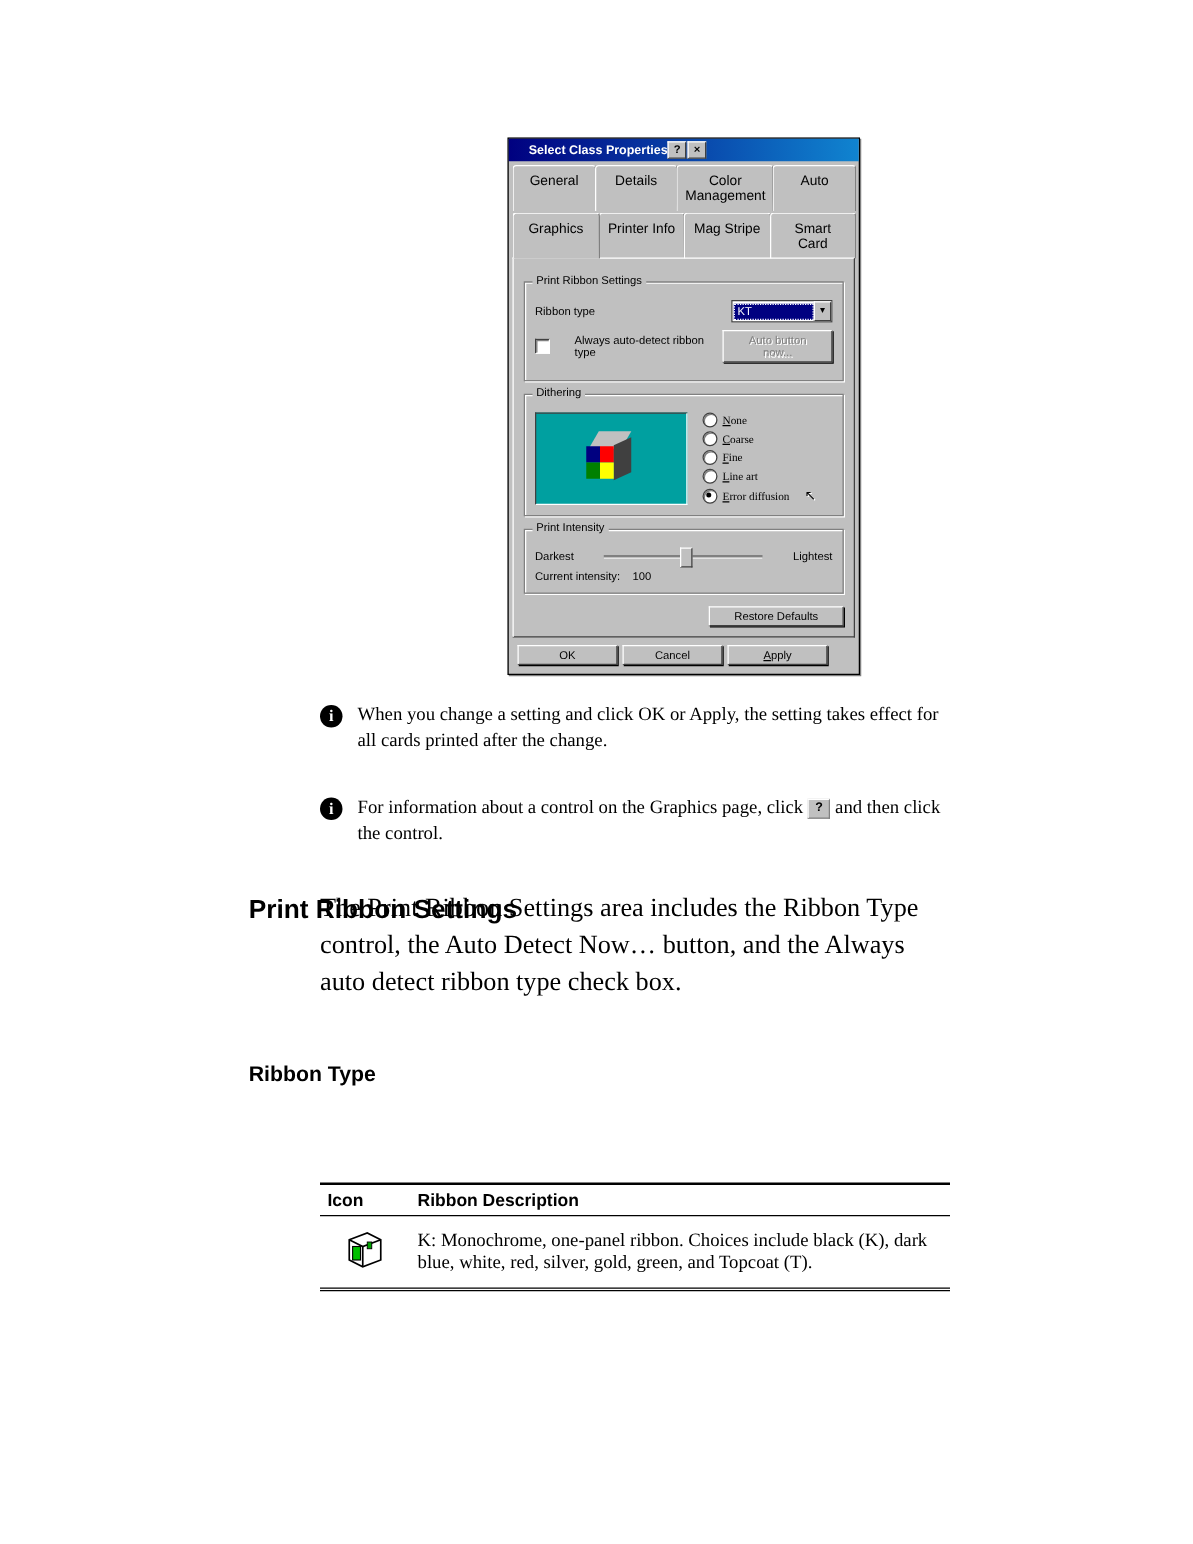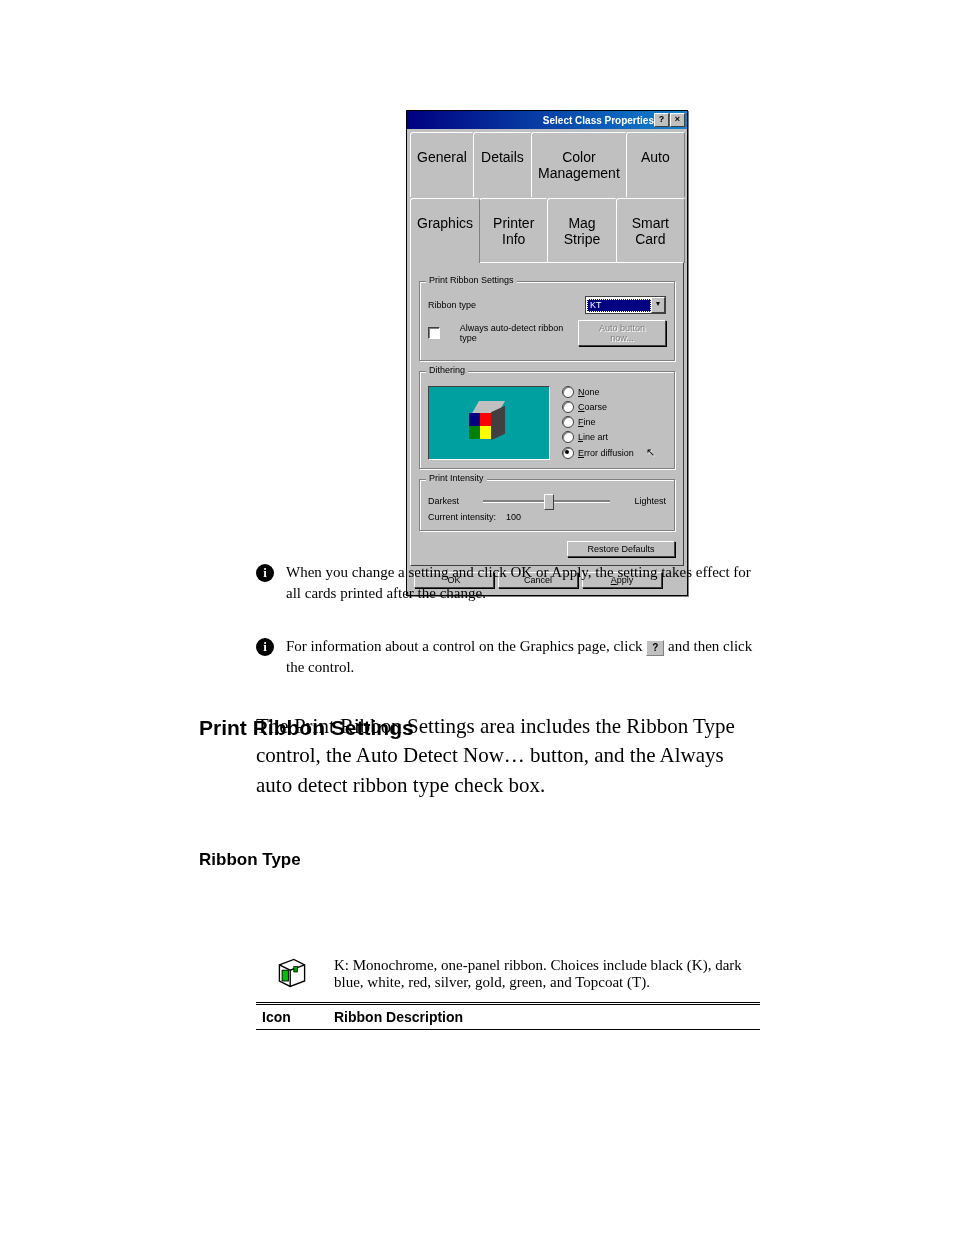--- a/index.html
+++ b/index.html
@@ -29,21 +29,21 @@
     font-family: Tahoma, Arial, sans-serif;
     font-size: 9px;
   }
   .titlebar {
     background: linear-gradient(to right, #000080, #1084d0);
     color: #fff;
     font-weight: bold;
     font-size: 10px;
     padding: 2px 2px 2px 16px;
     display: flex;
-    justify-content: flex-end;
+    justify-content: flex-start;
     align-items: center;
     height: 14px;
   }
   .titlebar-buttons {
     display: flex;
     gap: 1px;
   }
   .tb-btn {
     width: 13px;
     height: 12px;
@@ -67,22 +67,22 @@
   }
   .tabs-row.back {
     margin-top: 0;
   }
   .tab {
     background: #c0c0c0;
     border: 1px solid #808080;
     border-top-color: #fff;
     border-left-color: #fff;
     border-bottom: none;
-    font-size: 14px;
-    padding: 16px 6px;
+    font-size: 11px;
+    padding: 6px 6px;
     text-align: center;
     flex: 1;
     margin-right: -1px;
     border-radius: 3px 3px 0 0;
   }
   .tab.active {
     position: relative;
     z-index: 2;
     background: #c0c0c0;
   }
@@ -229,20 +229,21 @@
   .radios {
     display: flex;
     flex-direction: column;
     gap: 3px;
     font-size: 9px;
   }
   .radio {
     display: flex;
     align-items: center;
     gap: 4px;
+    font-family: Liberation Serif, serif;
   }
   .radio-circle {
     width: 10px;
     height: 10px;
     border-radius: 50%;
     background: #fff;
     border: 1px solid #404040;
     box-shadow: inset 1px 1px 0 #808080;
     position: relative;
   }
@@ -495,31 +496,31 @@
   <div style="position:absolute; left:199px; top:716px; font-family:Arial,sans-serif; font-size:21px; font-weight:bold;">Print Ribbon Settings</div>
 
   <div style="position:absolute; left:256px; top:712px; width:500px; font-size:21px; line-height:1.4;">The Print Ribbon Settings area includes the Ribbon Type control, the Auto Detect Now… button, and the Always auto detect ribbon type check box.</div>
 
   <div style="position:absolute; left:199px; top:850px; font-family:Arial,sans-serif; font-size:17px; font-weight:bold;">Ribbon Type</div>
 
 
   <table class="tbl">
     <tbody>
         <tr>
+      <th class="icon-cell">Icon</th>
+      <th>Ribbon Description</th>
+    </tr>
+    <tr>
       <td class="icon-cell">
         <svg class="printer-icon" viewBox="0 0 40 40">
           <path d="M6 12 L22 6 L34 12 L34 30 L18 36 L6 30 Z" fill="#fff" stroke="#000" stroke-width="1.5"></path>
           <path d="M6 12 L18 18 L34 12" fill="none" stroke="#000" stroke-width="1.5"></path>
           <path d="M18 18 L18 36" fill="none" stroke="#000" stroke-width="1.5"></path>
           <rect x="9" y="18" width="7" height="12" fill="#00c000" stroke="#000" stroke-width="1"></rect>
           <rect x="22" y="14" width="4" height="6" fill="#00a000" stroke="#000" stroke-width="0.8"></rect>
         </svg>
       </td>
       <td>K: Monochrome, one-panel ribbon. Choices include black (K), dark blue, white, red, silver, gold, green, and Topcoat (T).</td>
     </tr>
-    <tr>
-      <th class="icon-cell">Icon</th>
-      <th>Ribbon Description</th>
-    </tr>
   </tbody>
     </table>
 
 </div>
 
 </body></html>

